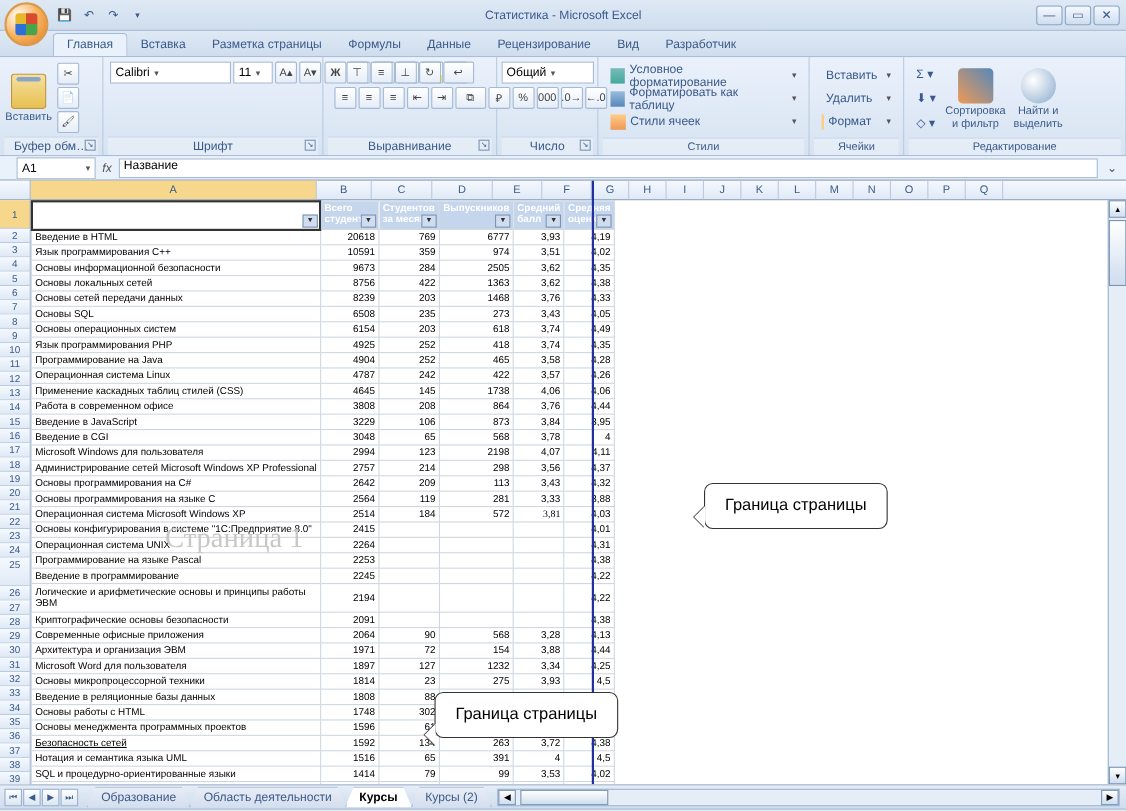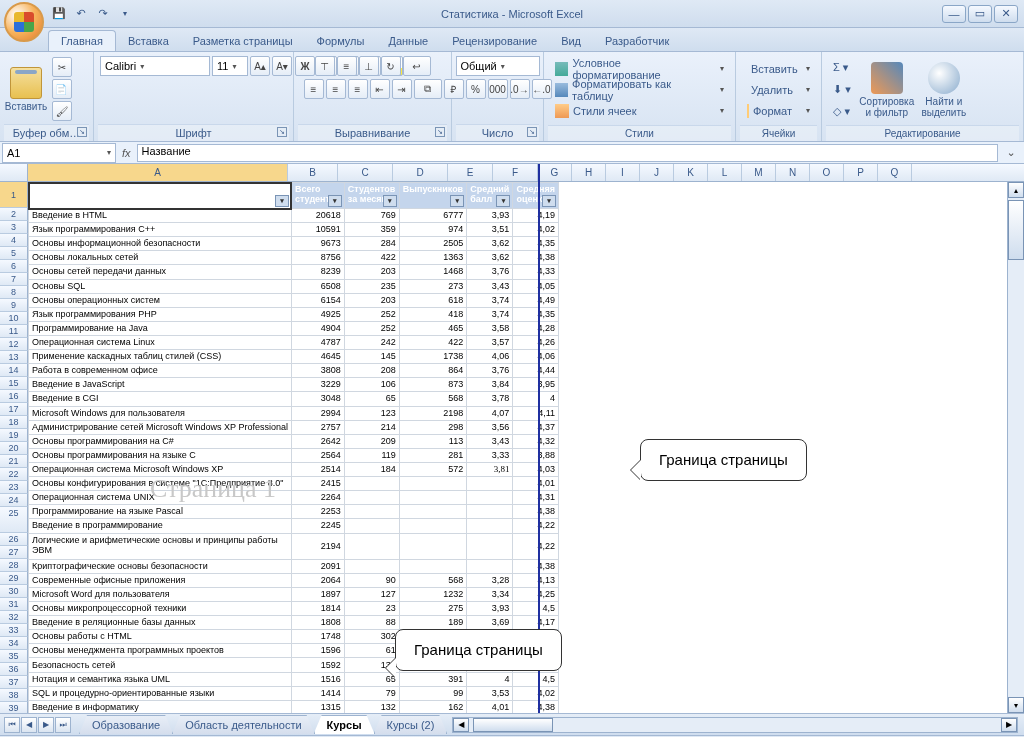--- a/index.html
+++ b/index.html
@@ -43,21 +43,21 @@
 .combo .arrow { margin-left:4px; font-size:8px; color:#555; }
 
 .long-btn { height:20px; padding:0 24px 0 6px; border:1px solid transparent; display:flex; align-items:center; gap:4px; cursor:pointer; color:#3a5a8a; font-size:11px; border-radius:2px; position:relative; min-width:0; }
 .long-btn .sq { width:14px; height:14px; }
 .long-btn::after { content:"▾"; position:absolute; right:6px; font-size:8px; color:#555; }
 .long-btn.noarrow::after { display:none; }
 .long-btn.noarrow { padding-right:6px; }
 
 
 .formula-bar { height: 22px; background: #e9f1fb; display: flex; align-items: center; border-bottom: 1px solid #a5b9d4; }
-.name-box { width: 114px; height: 20px; background: #fff; border: 1px solid #a5b9d4; margin-left: 2px; display:flex; align-items:center; justify-content:space-between; padding:0 4px; }
+.name-box { width: 72px; height: 20px; background: #fff; border: 1px solid #a5b9d4; margin-left: 15px; display:flex; align-items:center; justify-content:space-between; padding:0 4px; }
 .name-box .arrow { font-size:8px; color:#555; }
 .fx-area { display:flex; align-items:center; margin-left:6px; gap:6px; flex:1; }
 .fx-area .fx { font-style:italic; color:#555; }
 .fx-input { flex:1; height:18px; border:1px solid #a5b9d4; background:#fff; padding:0 4px; }
 .expand { width:18px; height:18px; margin:0 4px; display:flex; align-items:center; justify-content:center; color:#555; cursor:pointer; }
 
 
 .grid-area { position:relative; height: 549px; display:flex; flex-direction:column; }
 .grid-scroll { flex:1; overflow:hidden; position:relative; background:#808080; }
 
@@ -565,20 +565,28 @@
             </tr>
             <tr>
               <td style="width: 260px;">Современные офисные приложения</td>
               <td class="num" style="width: 50px;">2064</td>
               <td class="num" style="width: 55px;">90</td>
               <td class="num" style="width: 55px;">568</td>
               <td class="num" style="width: 45px;">3,28</td>
               <td class="num" style="width: 45px;">4,13</td>
             </tr>
             <tr>
+              <td style="width: 260px;">Архитектура и организация ЭВМ</td>
+              <td class="num" style="width: 50px;">1971</td>
+              <td class="num" style="width: 55px;">72</td>
+              <td class="num" style="width: 55px;">154</td>
+              <td class="num" style="width: 45px;">3,88</td>
+              <td class="num" style="width: 45px;">4,44</td>
+            </tr>
+            <tr>
               <td style="width: 260px;">Microsoft Word для пользователя</td>
               <td class="num" style="width: 50px;">1897</td>
               <td class="num" style="width: 55px;">127</td>
               <td class="num" style="width: 55px;">1232</td>
               <td class="num" style="width: 45px;">3,34</td>
               <td class="num" style="width: 45px;">4,25</td>
             </tr>
             <tr>
               <td style="width: 260px;">Основы микропроцессорной техники</td>
               <td class="num" style="width: 50px;">1814</td>
@@ -605,21 +613,21 @@
             </tr>
             <tr>
               <td style="width: 260px;">Основы менеджмента программных проектов</td>
               <td class="num" style="width: 50px;">1596</td>
               <td class="num" style="width: 55px;">61</td>
               <td class="num" style="width: 55px;">134</td>
               <td class="num" style="width: 45px;">3,67</td>
               <td class="num" style="width: 45px;">3,87</td>
             </tr>
             <tr>
-              <td style="width: 260px;">Безопасность сетей</td>
+              <td style="width: 260px; text-decoration: underline;">Безопасность сетей</td>
               <td class="num" style="width: 50px;">1592</td>
               <td class="num" style="width: 55px;">134</td>
               <td class="num" style="width: 55px;">263</td>
               <td class="num" style="width: 45px;">3,72</td>
               <td class="num" style="width: 45px;">4,38</td>
             </tr>
             <tr>
               <td style="width: 260px;">Нотация и семантика языка UML</td>
               <td class="num" style="width: 50px;">1516</td>
               <td class="num" style="width: 55px;">65</td>

